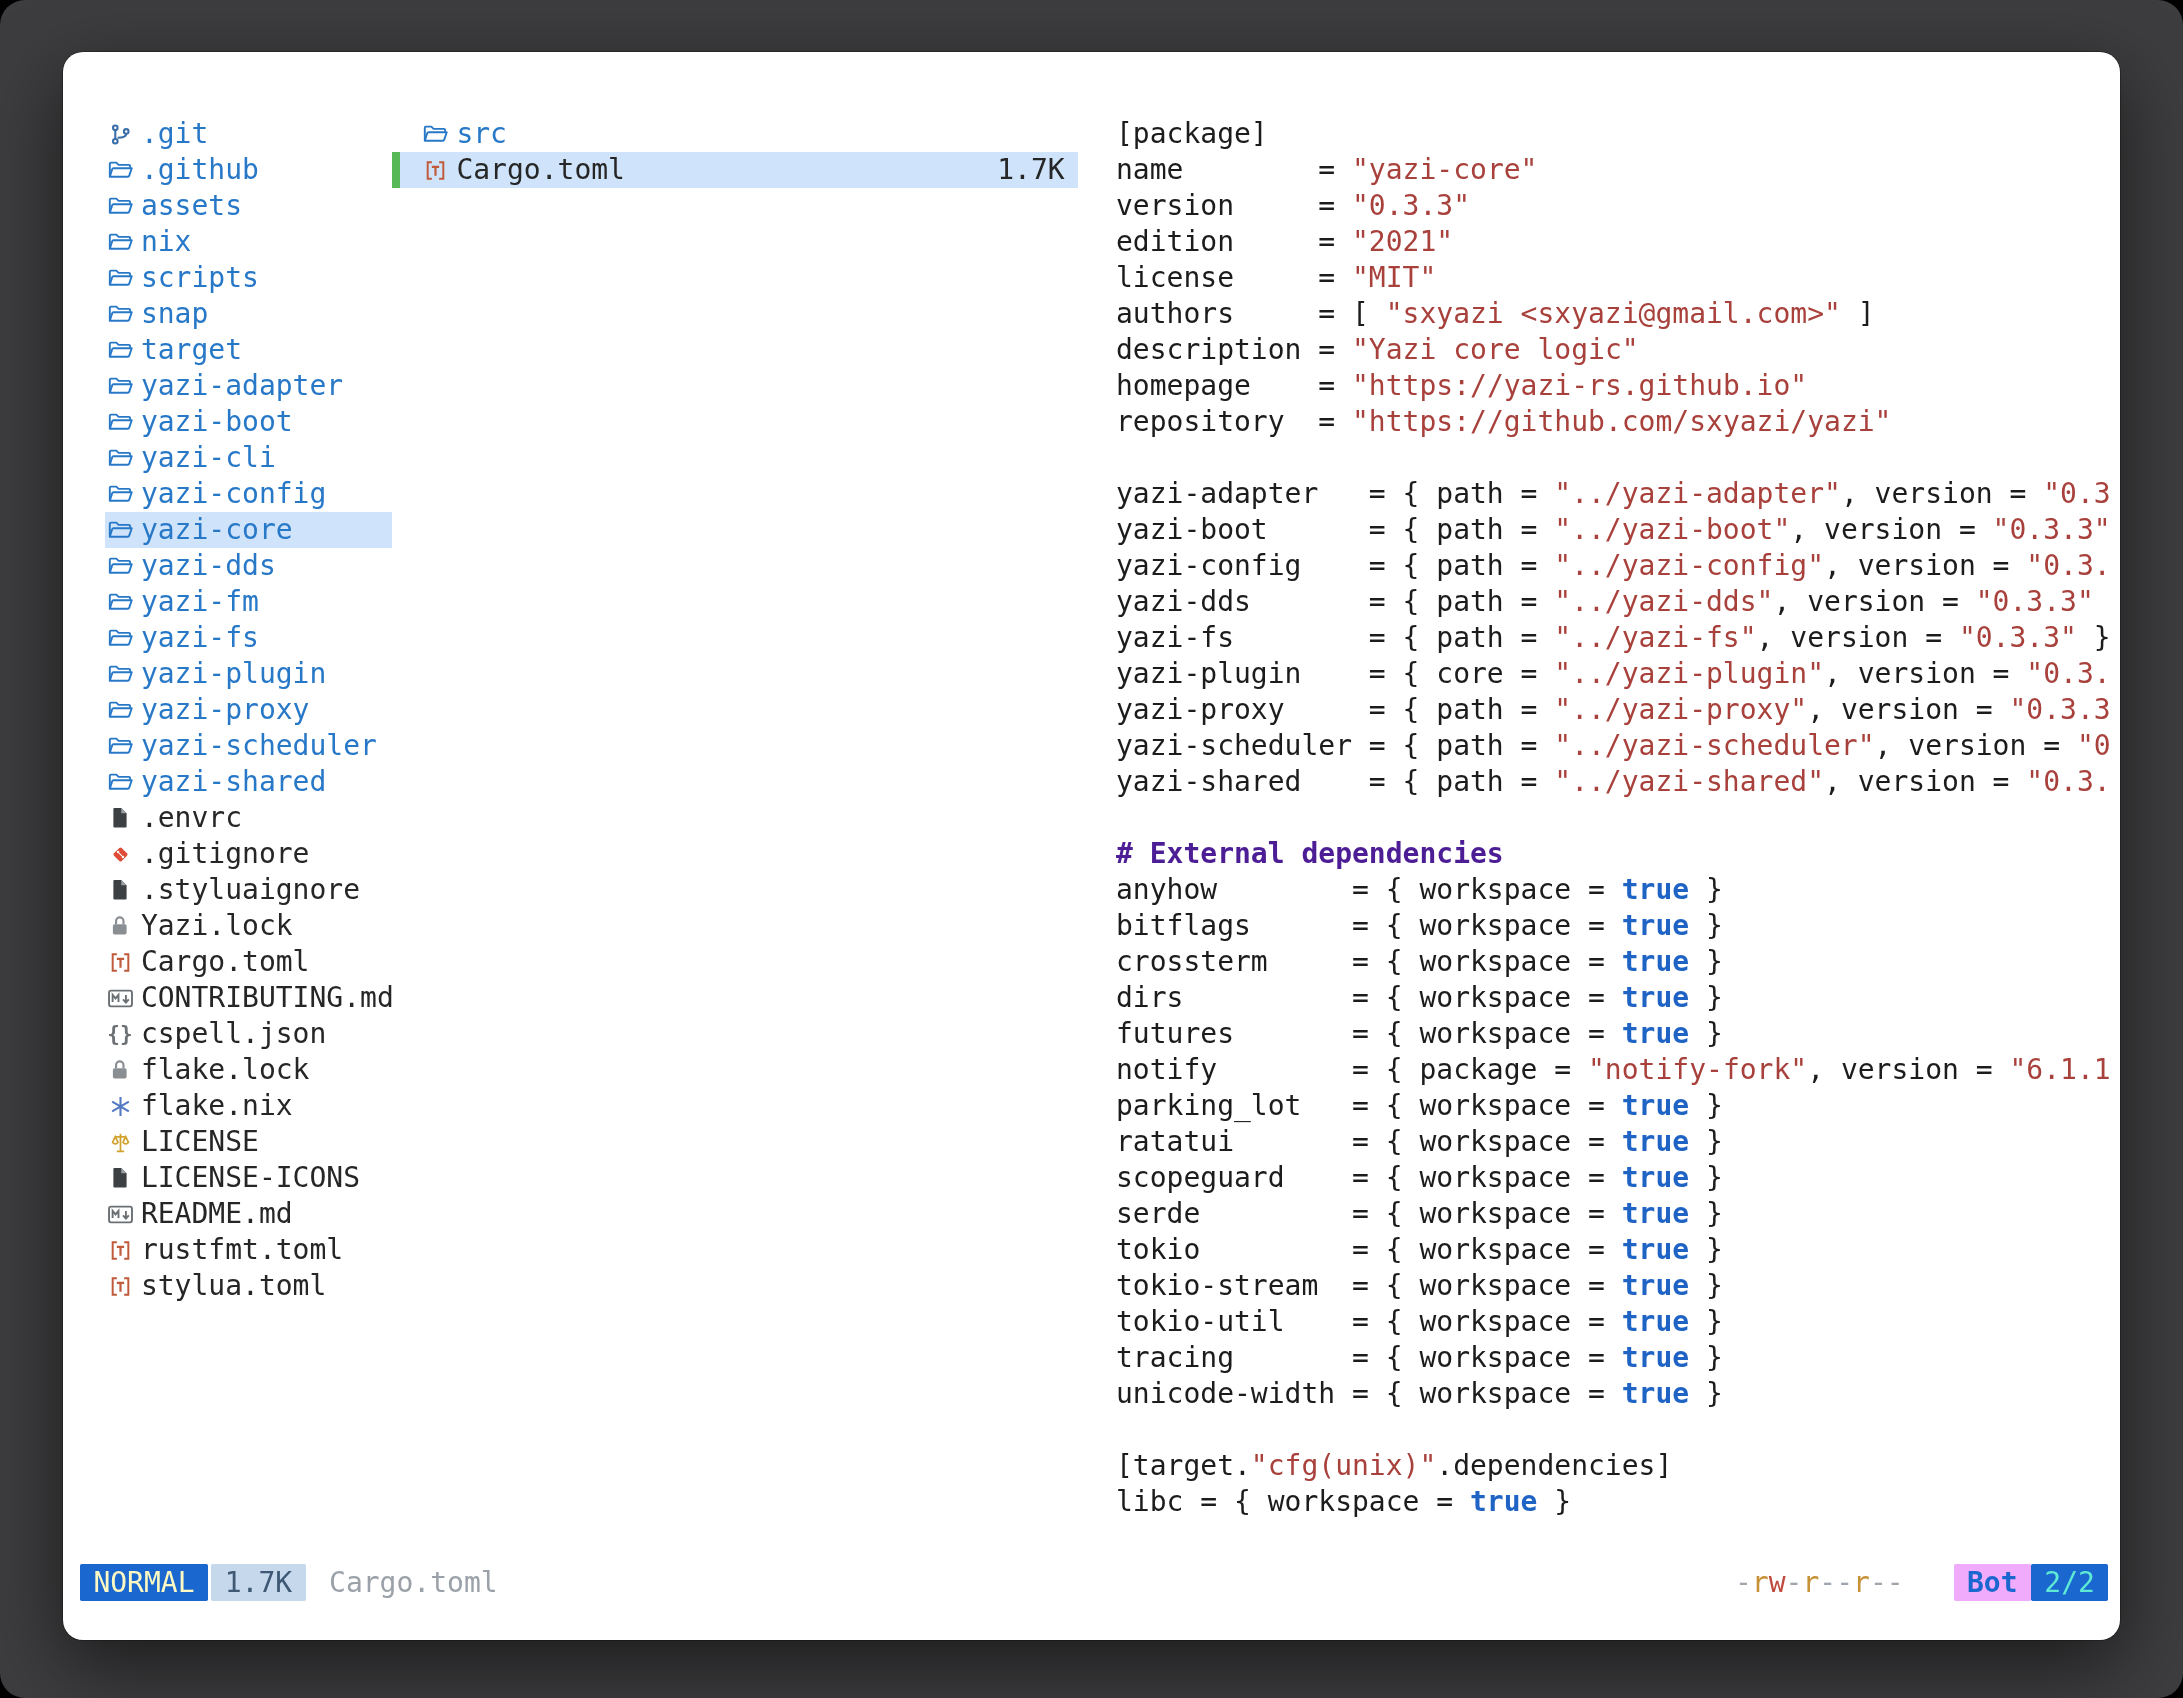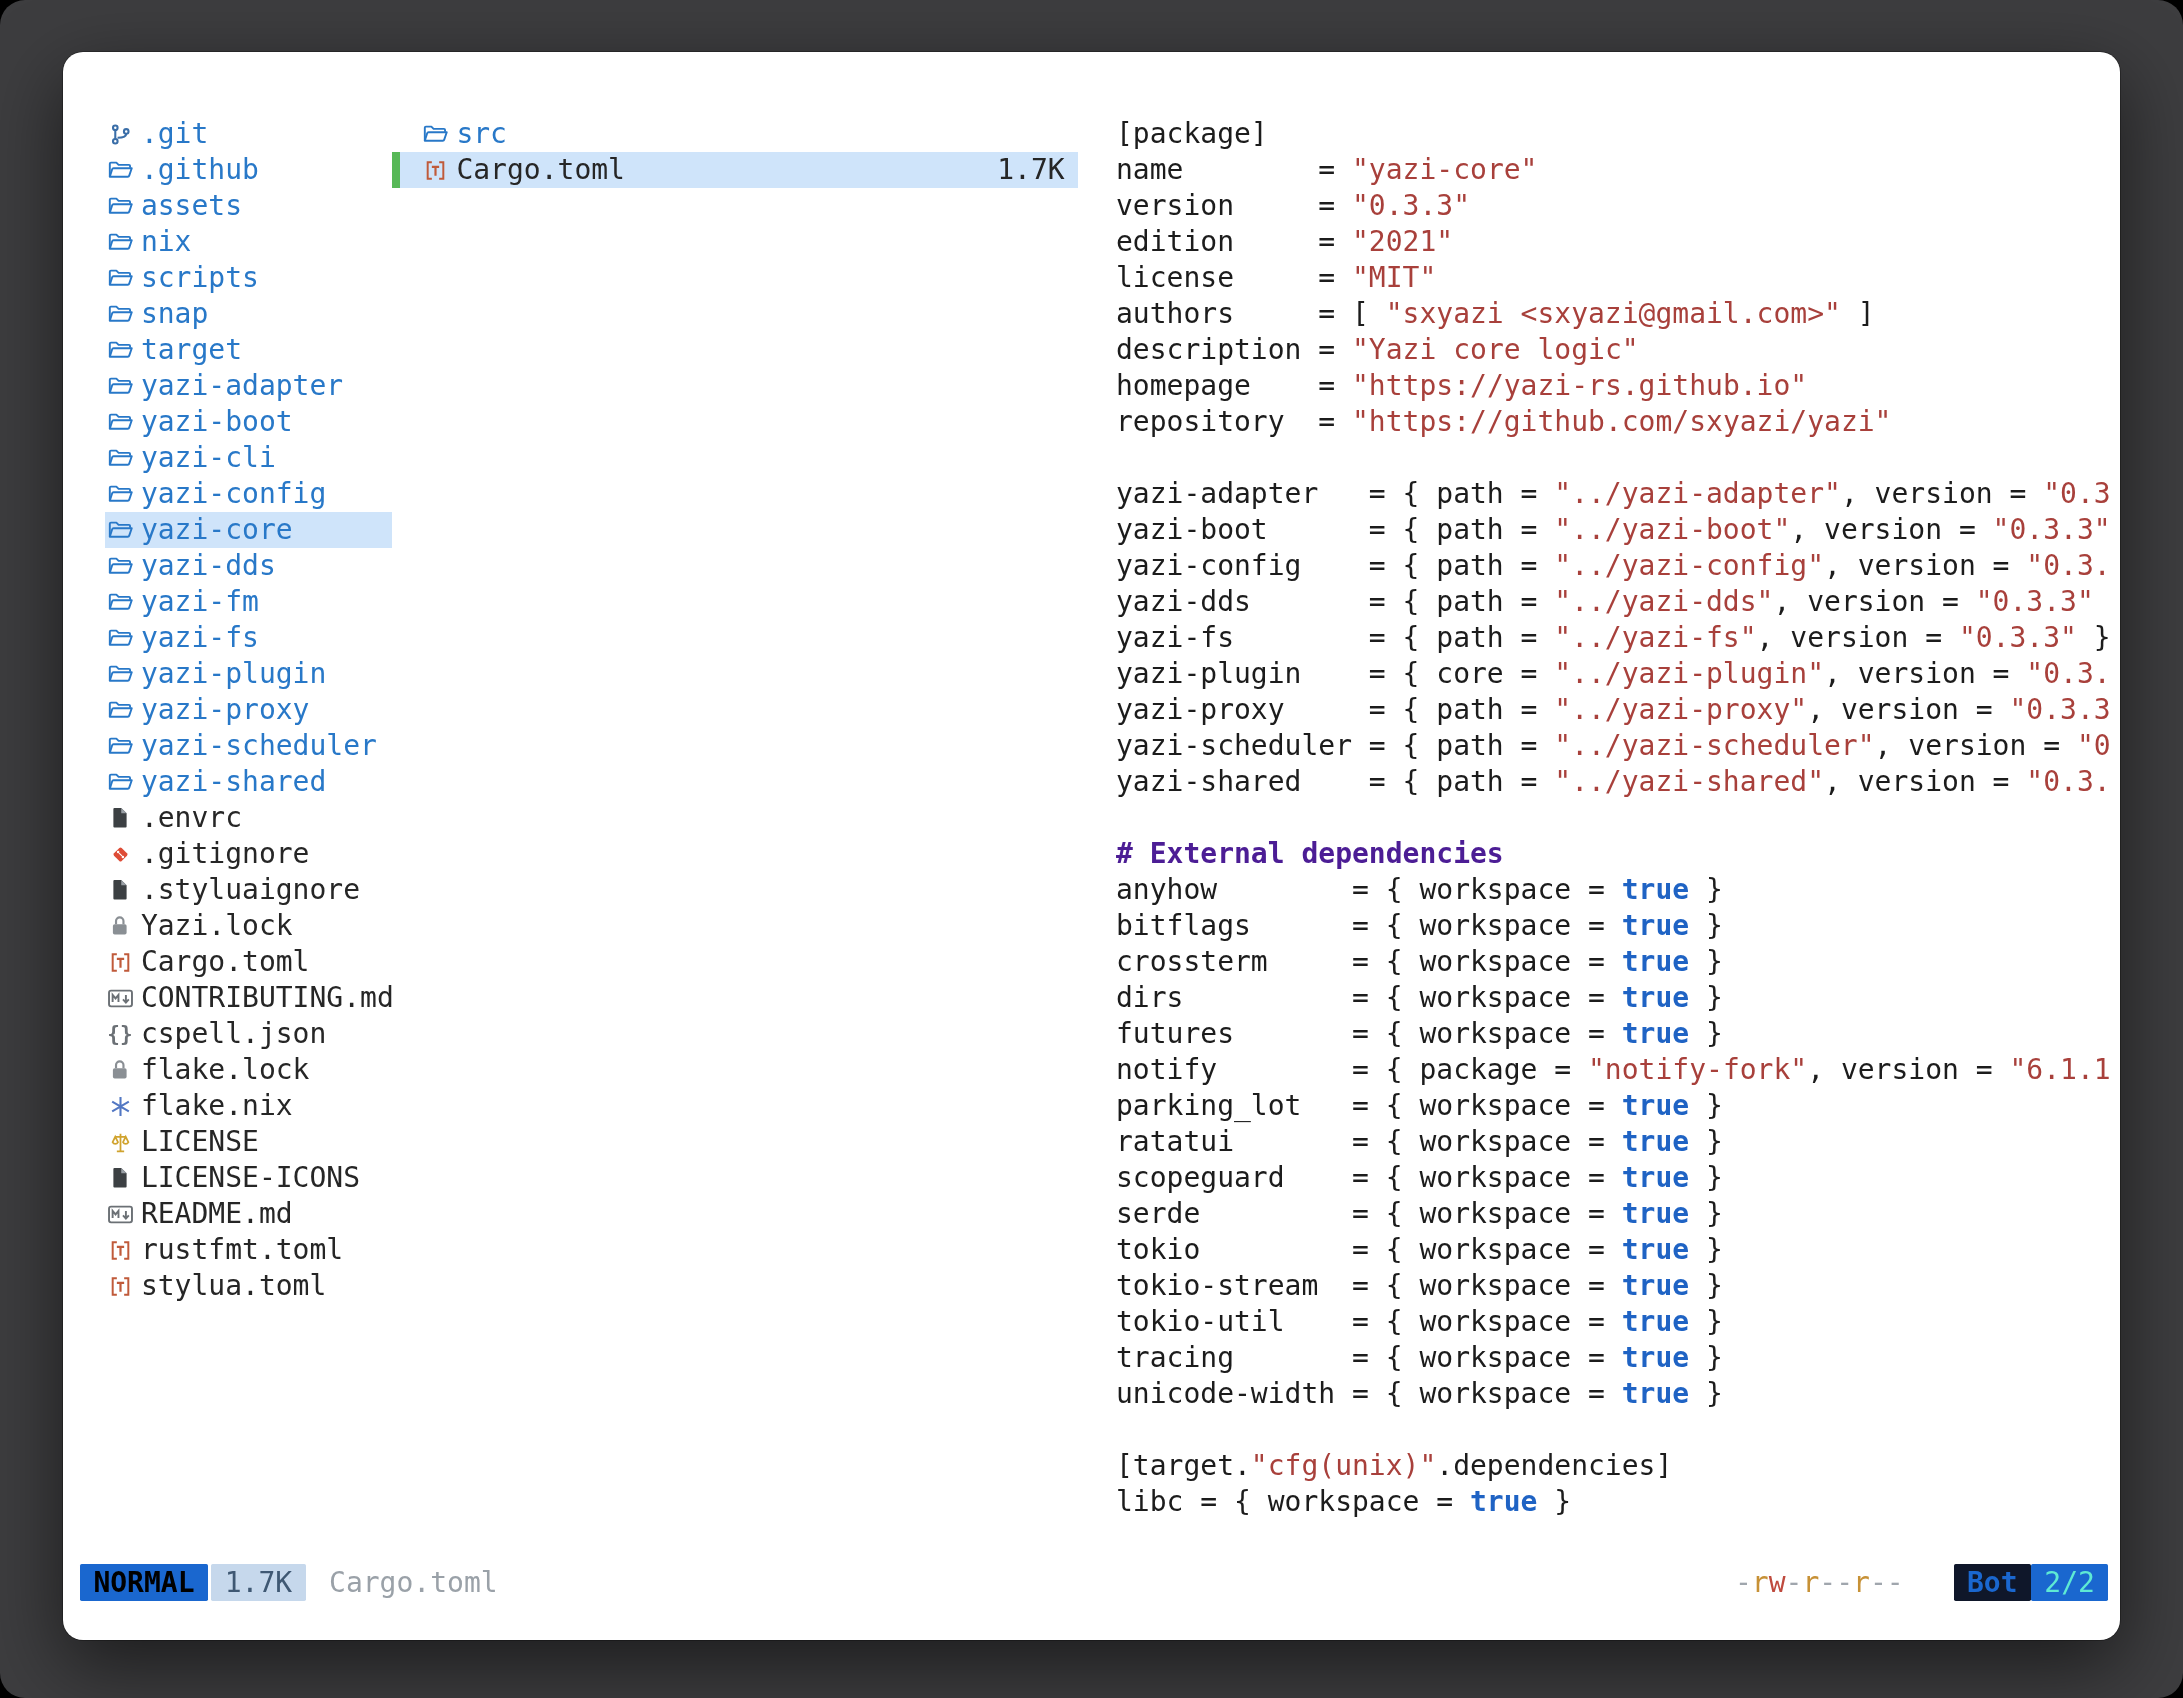--- a/index.html
+++ b/index.html
@@ -29,29 +29,29 @@
   .pane-current .row .size{margin-left:auto;margin-right:13.4px;color:#262626;}
   .hover-bar{position:absolute;left:0;top:0;bottom:0;width:8.4px;background:#57b857;}
   .json-braces{font-weight:bold;color:#6b7075;font-size:21px;}
   .pline{height:36px;line-height:36px;white-space:pre;overflow:hidden;color:#1c1c1c;font-size:28px;}
   .t-d{color:#1c1c1c;}
   .t-s{color:#a8403b;}
   .t-b{color:#1f63c4;font-weight:bold;}
   .t-c{color:#4c1d95;font-weight:bold;}
   .statusbar{height:37px;margin:0 11.7px 39px 17px;display:flex;align-items:center;font-size:28px;}
   .chip{height:37px;display:inline-flex;align-items:center;padding:0 13.4px;border-radius:1.7px;}
-  .chip-mode{background:#1a67cf;color:#000000;font-weight:bold;}
+  .chip-mode{background:#1a67cf;color:#fef9c3;font-weight:normal;}
   .chip-size{background:#c6d8ec;color:#3f5873;margin-left:3.4px;}
   .sb-filename{color:#9aa1a8;margin-left:23.5px;}
   .sb-spacer{flex:1;}
   .sb-perms{margin-right:50px;letter-spacing:0;}
   .p-dim{color:#a0a6ad;}
   .p-r{color:#c79136;}
   .p-w{color:#bf4a3e;}
-  .chip-pos{background:#0f172a;color:#1a67cf;font-weight:bold;}
+  .chip-pos{background:#f0abfc;color:#1a67cf;font-weight:bold;}
   .chip-page{background:#1a67cf;color:#5eead4;font-weight:normal;}
 </style>
 </head>
 <body>
 
 <div class="screen">
   <div class="window">
     <div class="panes">
       <div class="pane pane-parent" id="parent-pane">
           <div class="row dir">

